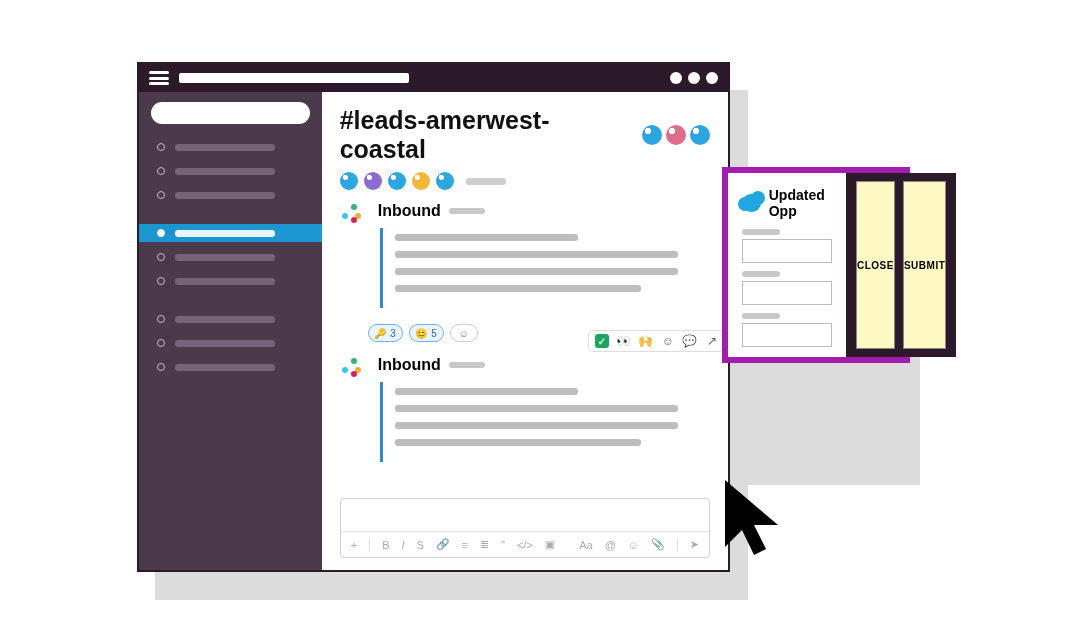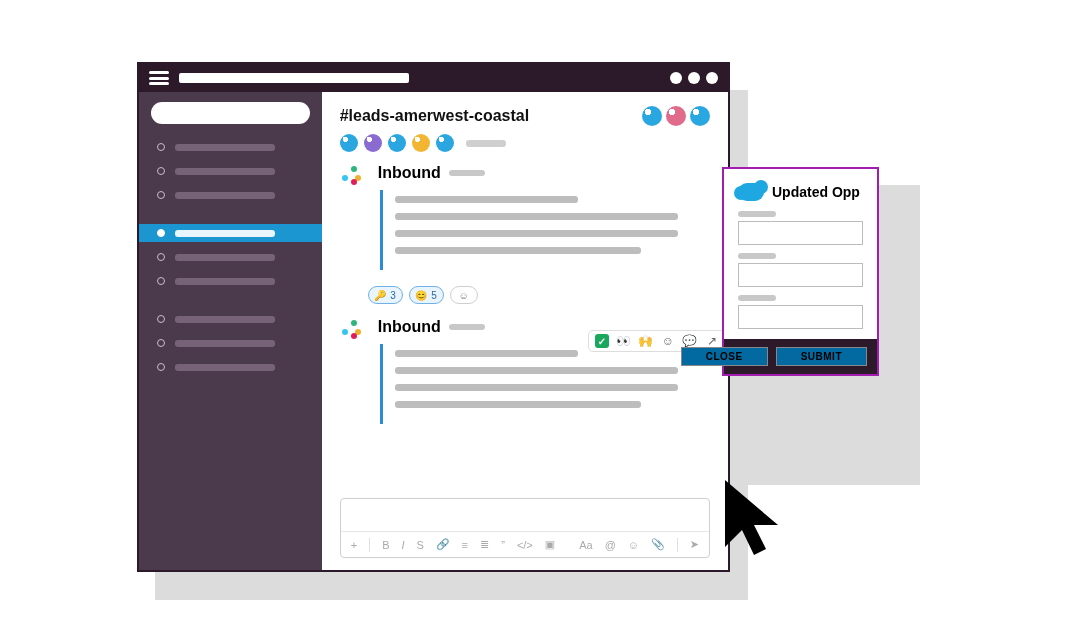--- a/index.html
+++ b/index.html
@@ -22,21 +22,21 @@
   .sb-item{height:18px;display:flex;align-items:center;padding:0 18px;gap:10px;margin-bottom:6px;}
   .sb-dot{width:8px;height:8px;border:1.5px solid #c6bcc6;border-radius:50%;flex-shrink:0;}
   .sb-label{height:7px;background:#776377;border-radius:3px;flex:1;max-width:100px;}
   .sb-item.active{background:#1c96d1;}
   .sb-item.active .sb-dot{background:#fff;border-color:#fff;}
   .sb-item.active .sb-label{background:#ffffff;opacity:.9;}
   .sb-gap{height:14px;}
   
   .main{flex:1;background:#fff;display:flex;flex-direction:column;padding:14px 18px 12px 18px;position:relative;}
   .channel-head{display:flex;align-items:center;gap:8px;}
-  .channel-title{font-size:16px;font-weight:700;color:#111;}
+  .channel-title{font-size:25px;font-weight:700;color:#111;}
   .head-avatars{margin-left:auto;display:flex;gap:4px;}
   .avatar{width:20px;height:20px;border-radius:50%;display:inline-block;}
   .avatar.bg1{background:radial-gradient(circle at 30% 30%,#fff 0,#fff 15%,#2aa7e0 16%);} 
   .avatar.bg2{background:radial-gradient(circle at 30% 30%,#fff 0,#fff 15%,#e06b8a 16%);} 
   .avatar.bg3{background:radial-gradient(circle at 30% 30%,#fff 0,#fff 15%,#2aa7e0 16%);} 
   .avatar.bg4{background:radial-gradient(circle at 30% 30%,#fff 0,#fff 15%,#f2b632 16%);} 
   .avatar.bg5{background:radial-gradient(circle at 30% 30%,#fff 0,#fff 15%,#8a6bd1 16%);} 
   .sub-row{display:flex;align-items:center;gap:6px;margin:8px 0 12px 0;}
   .sub-row .avatar{width:18px;height:18px;}
   .sub-meta{height:7px;width:40px;background:#cfcfcf;border-radius:3px;margin-left:6px;}
@@ -64,31 +64,31 @@
   .hi.check{background:#1aa95c;border-radius:3px;width:14px;height:14px;position:relative;}
   .hi.check::after{content:"✓";color:#fff;font-size:10px;font-weight:bold;}
   
   .compose{margin-top:auto;border:1px solid #cfcfcf;border-radius:4px;height:60px;display:flex;flex-direction:column;}
   .compose-top{flex:1;}
   .compose-bar{height:26px;border-top:1px solid #e6e6e6;display:flex;align-items:center;padding:0 10px;gap:12px;color:#aaa;font-size:11px;}
   .compose-bar .sep{width:1px;height:14px;background:#e0e0e0;}
   .compose-bar .grow{flex:1;}
   
   .modal-shadow{position:absolute;left:738px;top:185px;width:182px;height:300px;background:#dcdcdc;z-index:3;}
-  .modal{position:absolute;left:722px;top:167px;width:157px;background:#fff;border:2px solid #a21caf;z-index:4;display:flex;flex-direction:column;}
+  .modal{position:absolute;left:722px;top:167px;width:188px;background:#fff;border:6px solid #a21caf;z-index:4;display:flex;flex-direction:row;}
   .modal-body{padding:14px 14px 10px 14px;}
   .modal-head{display:flex;align-items:center;gap:8px;margin-bottom:10px;}
   .sf-cloud{width:26px;height:18px;background:#1ea7e0;border-radius:12px;position:relative;}
   .sf-cloud::before{content:"";position:absolute;width:14px;height:14px;background:#1ea7e0;border-radius:50%;left:-4px;top:3px;}
   .sf-cloud::after{content:"";position:absolute;width:14px;height:14px;background:#1ea7e0;border-radius:50%;right:-4px;top:-3px;}
   .modal-title{font-weight:700;font-size:14px;}
   .field-label{height:6px;width:38px;background:#c8c8c8;border-radius:3px;margin:8px 0 4px 0;}
   .field-input{height:24px;border:1px solid #bcbcbc;width:100%;}
   .modal-footer{background:#2c1a2a;padding:8px 10px;display:flex;justify-content:flex-end;gap:8px;}
-  .mbtn{background:#0369a1;border:1px solid #888;font-size:10px;font-weight:600;letter-spacing:.5px;padding:3px 24px;cursor:pointer;}
+  .mbtn{background:#fef9c3;border:1px solid #888;font-size:10px;font-weight:600;letter-spacing:.5px;padding:3px 0;cursor:pointer;}
   
   .cursor{position:absolute;left:720px;top:475px;z-index:10;}
 </style>
 </head>
 <body>
 
 <div class="stage">
 
   <div class="window-shadow"></div>
 

